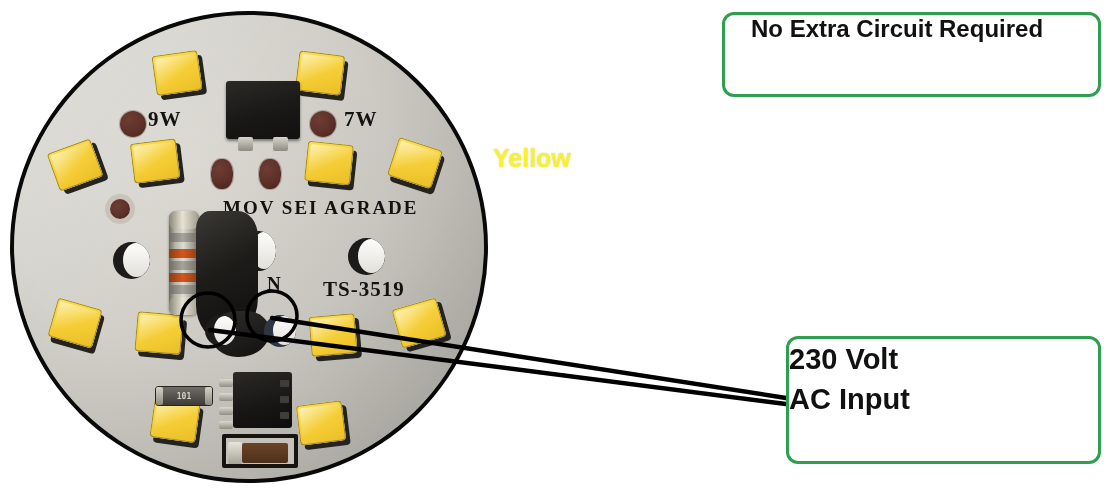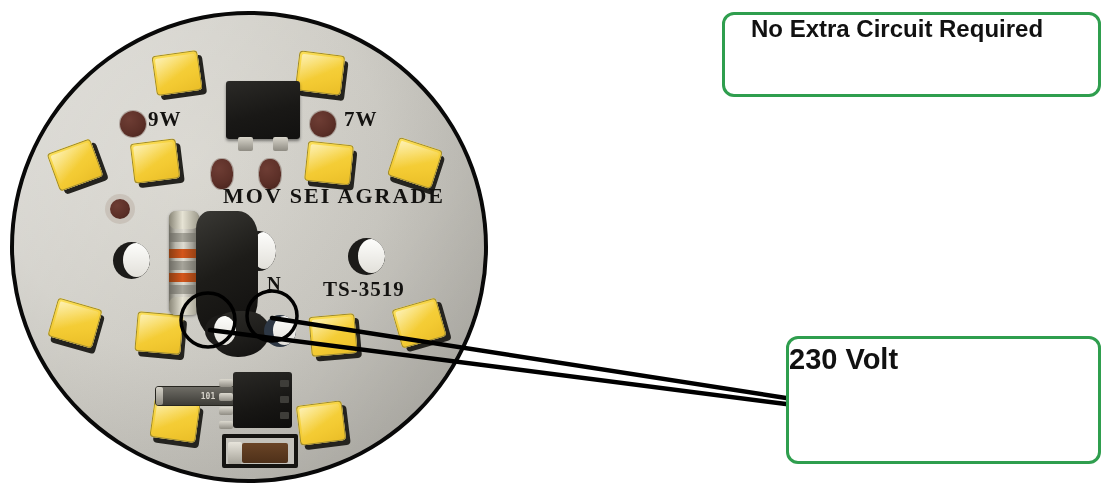--- a/index.html
+++ b/index.html
@@ -59,21 +59,21 @@
 
   
   .ic-bot{position:absolute;left:219px;top:357px;width:59px;height:56px;border-radius:3px;
     background:linear-gradient(165deg,#2a2926 0%,#171614 60%,#0e0d0c 100%);}
   .ic-bot-pin{position:absolute;width:14px;height:8px;border-radius:2px;
     background:linear-gradient(180deg,#dcd9cf,#908d84);}
   .ic-bot-notch{position:absolute;right:3px;width:9px;height:7px;background:#3e3d39;border-radius:1px;}
 
   
   .smd-res{position:absolute;left:142px;top:372px;width:56px;height:18px;border-radius:3px;
-    background:linear-gradient(180deg,#6f6d66,#3d3c37);box-shadow:0 0 0 1px #26251f;padding-left:48px;}
+    background:linear-gradient(180deg,#6f6d66,#3d3c37);box-shadow:0 0 0 1px #26251f;}
   .smd-res-cap{position:absolute;top:0;width:7px;height:18px;border-radius:2px;
     background:linear-gradient(180deg,#d5d2c8,#8d8a81);}
   .smd-res-txt{position:absolute;left:50%;top:50%;transform:translate(-50%,-50%);
     color:#d6d3ca;font-family:"DejaVu Sans Mono",monospace;font-size:8px;font-weight:700;}
 
   
   .diode-frame{position:absolute;left:208px;top:419px;width:76px;height:34px;
     border:4px solid #151411;box-sizing:border-box;border-radius:2px;background:#c4c2bb;}
   .diode-body{position:absolute;left:16px;top:5px;width:46px;height:20px;border-radius:2px;
     background:linear-gradient(180deg,#6a4426,#4e3019);}
@@ -150,21 +150,21 @@
       <div class="hole" style="left:228px;top:216px;width:34px;height:40px;"></div>
 
 
       <div class="ic-top">
         <div class="ic-top-leg" style="left:12px;"></div>
         <div class="ic-top-leg" style="left:47px;"></div>
       </div>
 
       <div class="silk" style="left:134px;top:92px;font-size:21px;">9W</div>
       <div class="silk" style="left:330px;top:92px;font-size:21px;">7W</div>
-      <div class="silk" style="left:209px;top:168px;font-size:22px;letter-spacing:2px;">MOV SEI AGRADE</div>
+      <div class="silk" style="left:209px;top:182px;font-size:19px;letter-spacing:2px;">MOV SEI AGRADE</div>
       <div class="silk" style="left:309px;top:262px;font-size:21px;letter-spacing:1px;">TS-3519</div>
       <div class="silk" style="left:191px;top:260px;font-size:19px;">L</div>
       <div class="silk" style="left:253px;top:258px;font-size:19px;">N</div>
 
       <div class="axres">
         <div class="axres-cap" style="top:0;"></div>
         <div class="axres-cap" style="bottom:0;"></div>
         <div class="band g" style="top:22px;"></div>
         <div class="band o" style="top:38px;"></div>
         <div class="band g" style="top:50px;"></div>
@@ -206,24 +206,26 @@
 
     <circle cx="208" cy="320" r="27" fill="none" stroke="#000000" stroke-width="3.5"></circle>
 
     <circle cx="272" cy="316" r="25" fill="none" stroke="#000000" stroke-width="3.5"></circle>
 
     <path d="M 272 318 L 786 398" fill="none" stroke="#000000" stroke-width="4.5" stroke-linecap="round"></path>
 
     <path d="M 210 330 L 786 404" fill="none" stroke="#000000" stroke-width="4.5" stroke-linecap="round"></path>
   </svg>
 
+  <div id="yellow-label">Yellow</div>
 
   <div class="callout" id="box-top">
     <span class="callout-text">No Extra Circuit Required</span>
   </div>
 
   <div class="callout" id="box-bot">
     <div>
       <div class="callout-text">230 Volt</div>
+      <div class="callout-text">AC Input</div>
     </div>
   </div>
 
 </div>
 
 </body></html>

